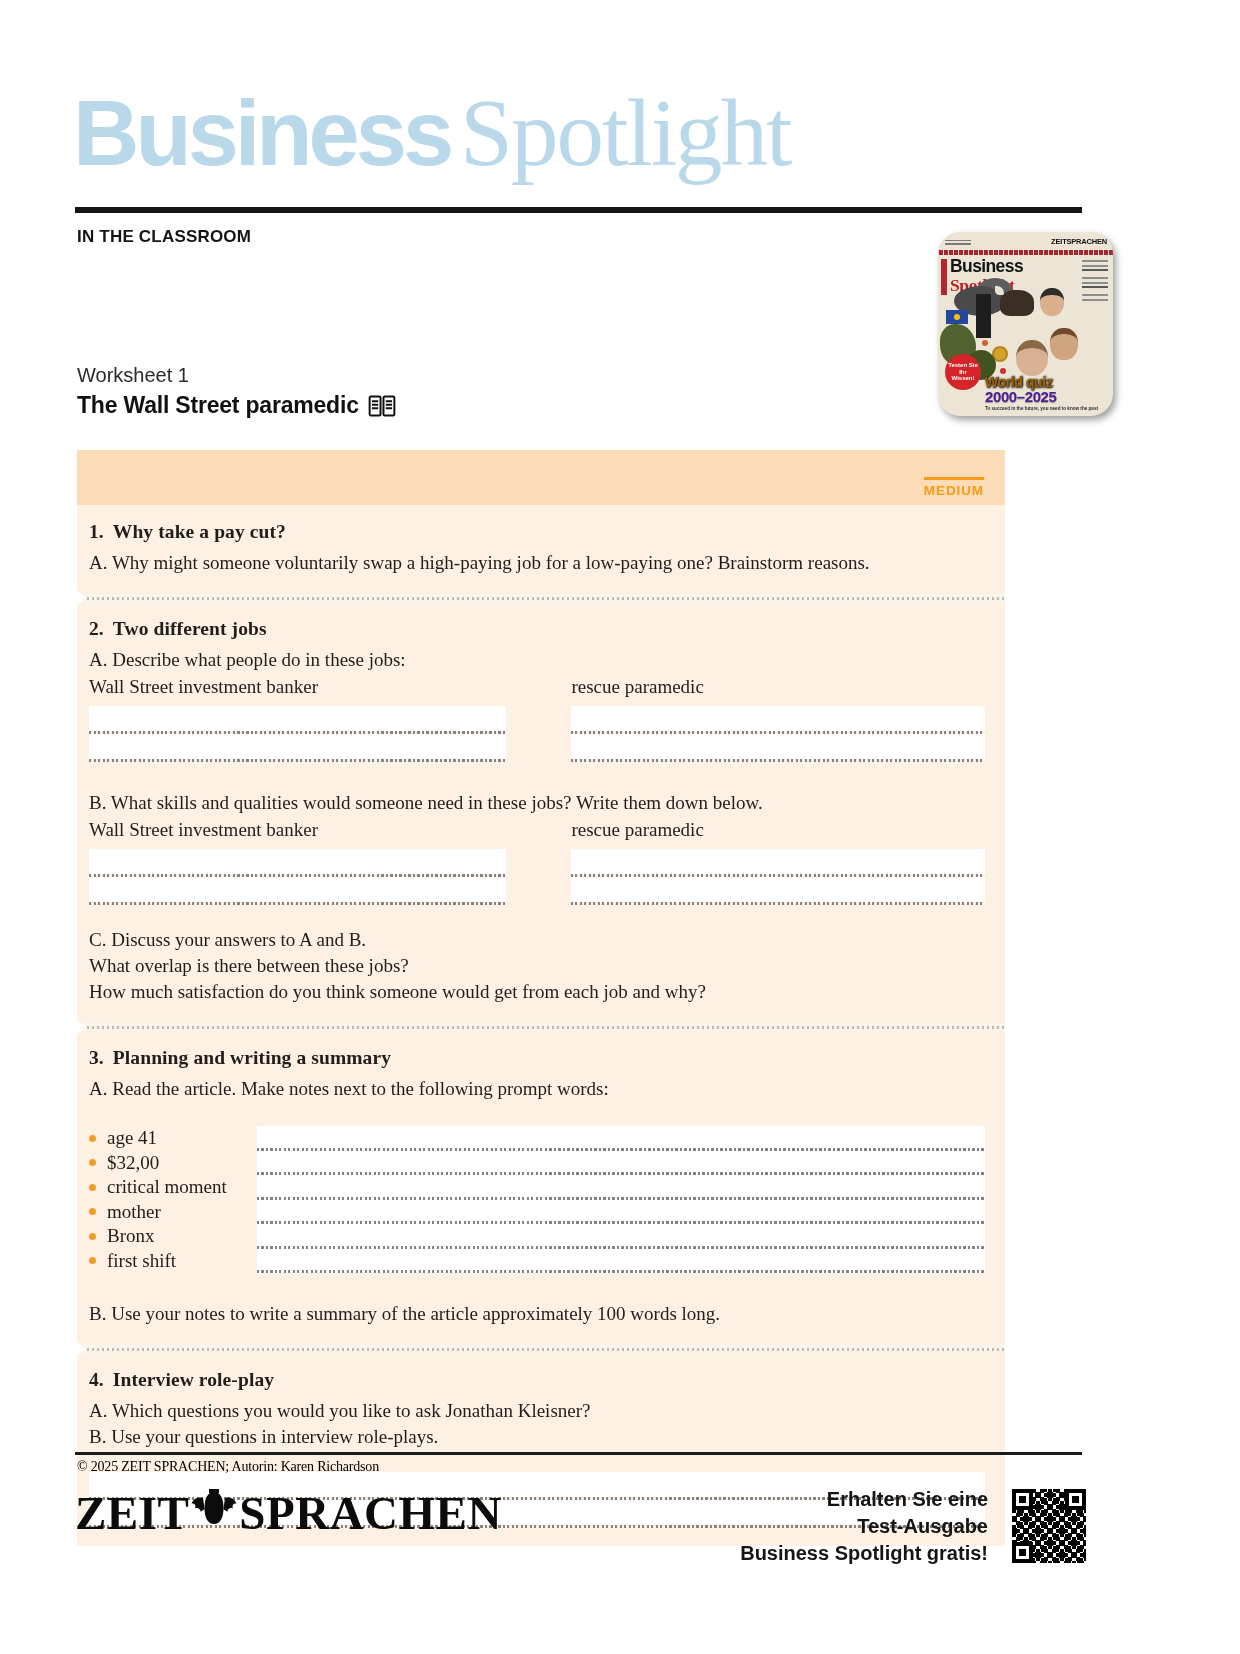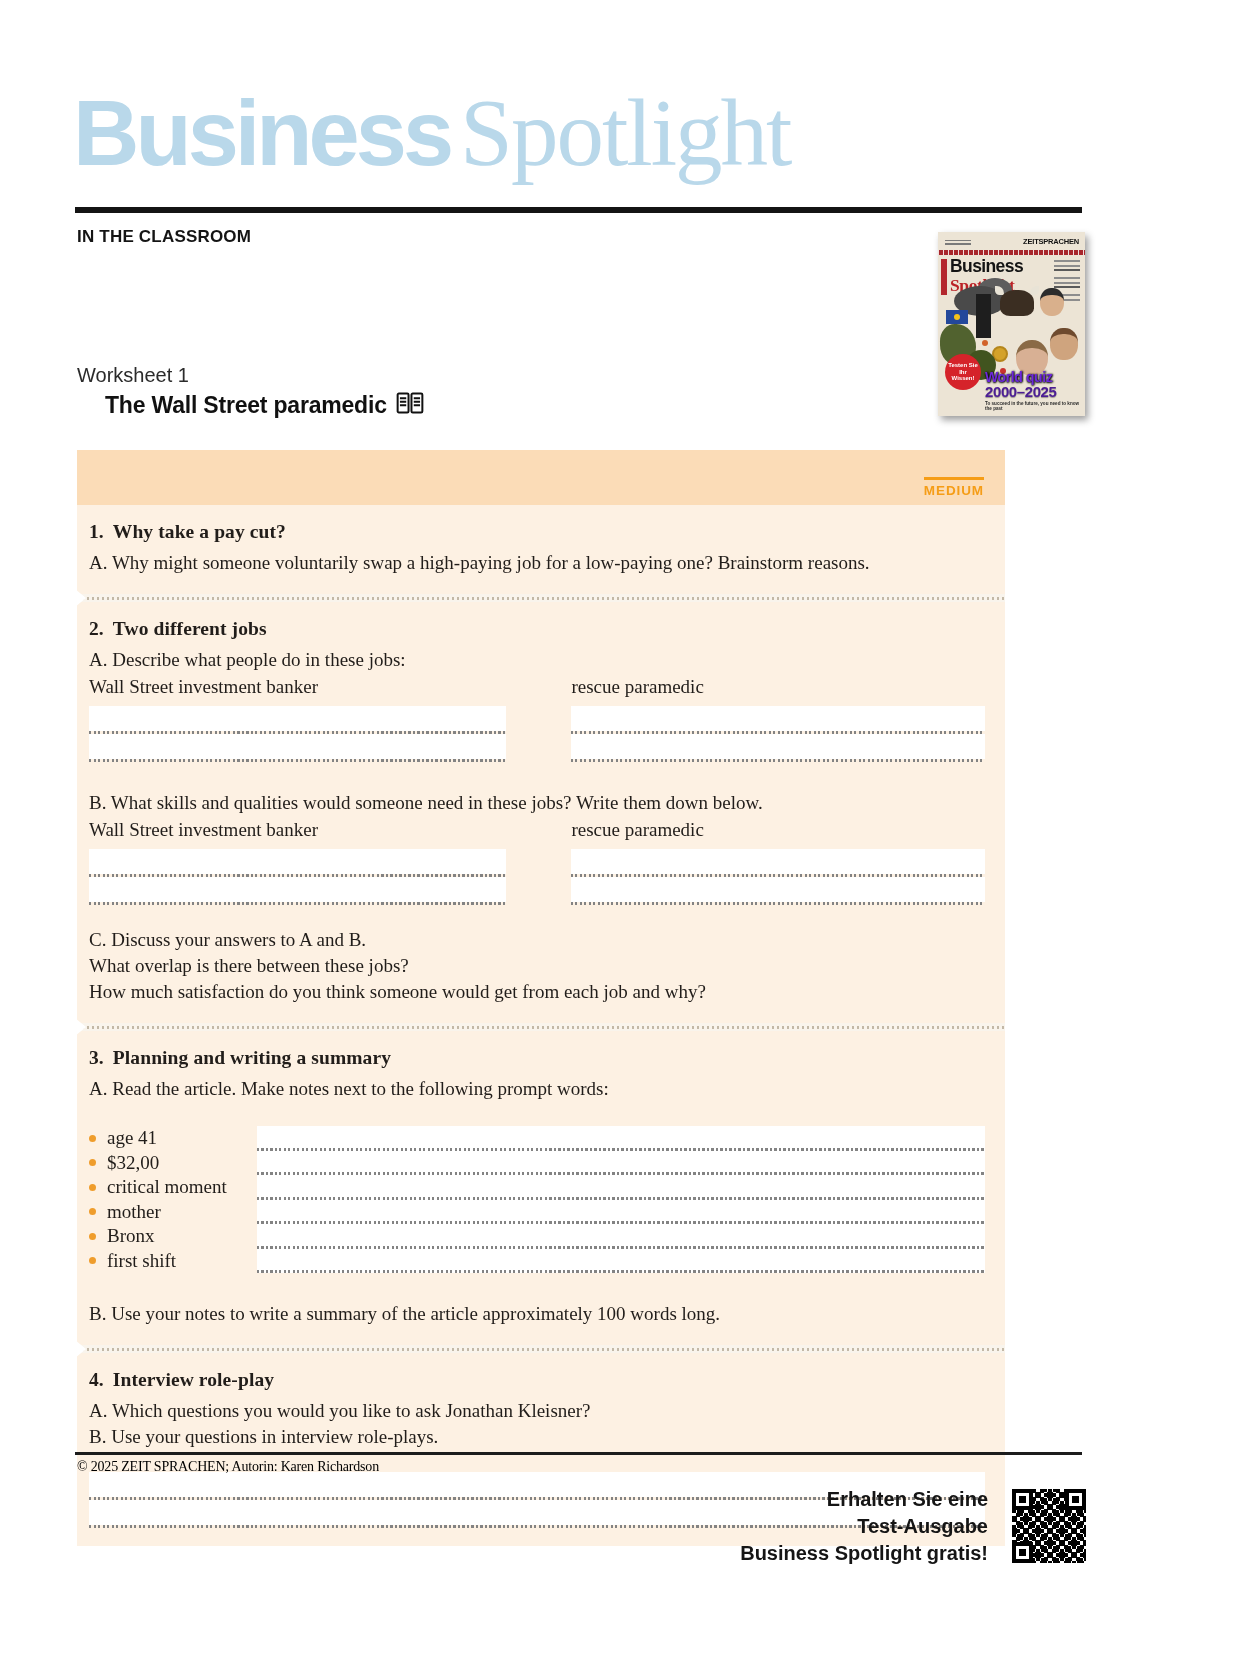--- a/index.html
+++ b/index.html
@@ -21,22 +21,22 @@
     font-size:95px; color:#b9d8ea; margin-left:10px;
   }
   .top-rule { position:absolute; left:75px; top:207px; width:1007px; height:6px; background:#141414; }
   .tagline {
     position:absolute; left:77px; top:227px;
     font-family:"Liberation Sans", sans-serif; font-weight:800; font-size:17px; color:#141414; letter-spacing:.2px;
   }
 
   
   .cover {
-    position:absolute; left:938px; top:232px; width:147px; height:184px;
-    background:#ece4d5; box-shadow:3px 4px 7px rgba(0,0,0,.38); overflow:hidden;
+    position:absolute; left:938px; top:232px; width:175px; height:184px;
+    background:#ece4d5; box-shadow:3px 4px 7px rgba(0,0,0,.38); overflow:hidden;border-radius:22px;
   }
   .cv-top { display:flex; justify-content:space-between; align-items:center; padding:5px 6px 2px 7px; }
   .cv-tinybars { width:26px; height:7px;
     background:repeating-linear-gradient(0deg,#7a7a7a 0 1.5px,transparent 1.5px 3.5px); }
   .cv-pub { font-family:"Liberation Sans", sans-serif; font-weight:800; font-size:7.5px; color:#111; letter-spacing:-.2px; }
   .cv-redbar { height:5px; margin:2px 0 3px; background:#a8262b;
     background-image:repeating-linear-gradient(90deg,rgba(255,255,255,.85) 0 1px,transparent 1px 5px); }
   .cv-titlerow { position:relative; padding-left:12px; }
   .cv-spine { position:absolute; left:3px; top:1px; width:6px; height:36px; background:#b3272d; }
   .cv-t1 { font-family:"Liberation Sans", sans-serif; font-weight:900; font-size:17.5px; letter-spacing:-.6px; color:#141414; line-height:1; }
@@ -64,29 +64,29 @@
   .fl2 { left:62px; top:80px; width:6px; height:6px; border-radius:50%; background:#c9332d; }
   .fl3 { left:44px; top:52px; width:6px; height:6px; border-radius:50%; background:#d2622a; }
   .cv-badge {
     position:absolute; left:7px; bottom:26px; width:36px; height:36px; border-radius:50%;
     background:#d5232a; color:#fff; font-family:"Liberation Sans", sans-serif; font-weight:700;
     font-size:6px; line-height:1.15; text-align:center; display:flex; align-items:center; justify-content:center;
     padding:3px;
   }
   .cv-feature { position:absolute; left:47px; bottom:5px; right:4px; }
   .cv-f1 { font-family:"Liberation Sans", sans-serif; font-weight:900; font-size:14px; letter-spacing:-.4px;
-    color:#6d28d9; text-shadow:0 1px 2px #000, 1px 0 2px #000; line-height:1.05; }
+    color:#a16207; text-shadow:0 1px 2px #000, 1px 0 2px #000; line-height:1.05; }
   .cv-f2 { font-family:"Liberation Sans", sans-serif; font-weight:900; font-size:15px; letter-spacing:-.4px;
     color:#4c1d95; text-shadow:0 1px 1px rgba(0,0,0,.35); line-height:1.05; }
   .cv-f3 { font-family:"Liberation Sans", sans-serif; font-weight:700; font-size:4.6px; color:#2c2c2c; margin-top:1px; }
 
   
   .ws-head { position:absolute; left:77px; top:364px; font-family:"Liberation Sans", sans-serif; }
   .ws-label { font-size:20px; font-weight:400; color:#2b2b2b; }
-  .ws-title-row { display:flex; gap:9px; margin-top:5px;margin-left:28px; }
+  .ws-title-row { display:flex; align-items:center; gap:9px; margin-top:5px; }
   .ws-title { font-size:23px; font-weight:800; color:#111; letter-spacing:-.2px; }
   .book-icon svg { display:block; }
 
   
   .content { position:absolute; left:77px; top:450px; width:928px; }
   .band { height:55px; background:#fbdcb7; position:relative; }
   .medium-badge {
     position:absolute; right:21px; bottom:7px;
     font-family:"Liberation Sans", sans-serif; font-weight:800; font-size:13.5px; letter-spacing:.9px;
     color:#f59d17; border-top:3px solid #f59d17; padding-top:3px;
@@ -356,20 +356,34 @@
           <div class="dotline"></div>
         <div class="aline"></div>
           <div class="dotline"></div>
       </div>
     </section>
   </div>
 
   <div class="foot-rule"></div>
   <div class="copyright">© 2025 ZEIT SPRACHEN; Autorin: Karen Richardson</div>
 
+  <div class="zeit-logo">
+    <span>ZEIT</span>
+    <span class="zeit-crest">
+      <svg width="46" height="40" viewBox="0 0 46 40">
+        <g fill="#0c0c0c">
+          <path d="M23 3c6 0 9.5 6 9.5 16S29 35 23 35s-9.5-6-9.5-16S17 3 23 3z"></path>
+          <path d="M12 9C6.5 7.5 2.5 10 .5 14.5c3.3-.2 4.6 1.8 3.6 5 2.3-1.2 5.3.2 5.5 3.2l4-2.4z"></path>
+          <path d="M34 9c5.5-1.5 9.5 1 11.5 5.5-3.3-.2-4.6 1.8-3.6 5-2.3-1.2-5.3.2-5.5 3.2l-4-2.4z"></path>
+          <rect x="18" y="0" width="10" height="4"></rect>
+        </g>
+      </svg>
+    </span>
+    <span>SPRACHEN</span>
+  </div>
 
   <div class="promo">
     <div>Erhalten Sie eine</div>
     <div>Test-Ausgabe</div>
     <div>Business Spotlight gratis!</div>
   </div>
 
   <div class="qr">
     <div class="qr-pat"></div>
     <div class="fp tl"></div>

